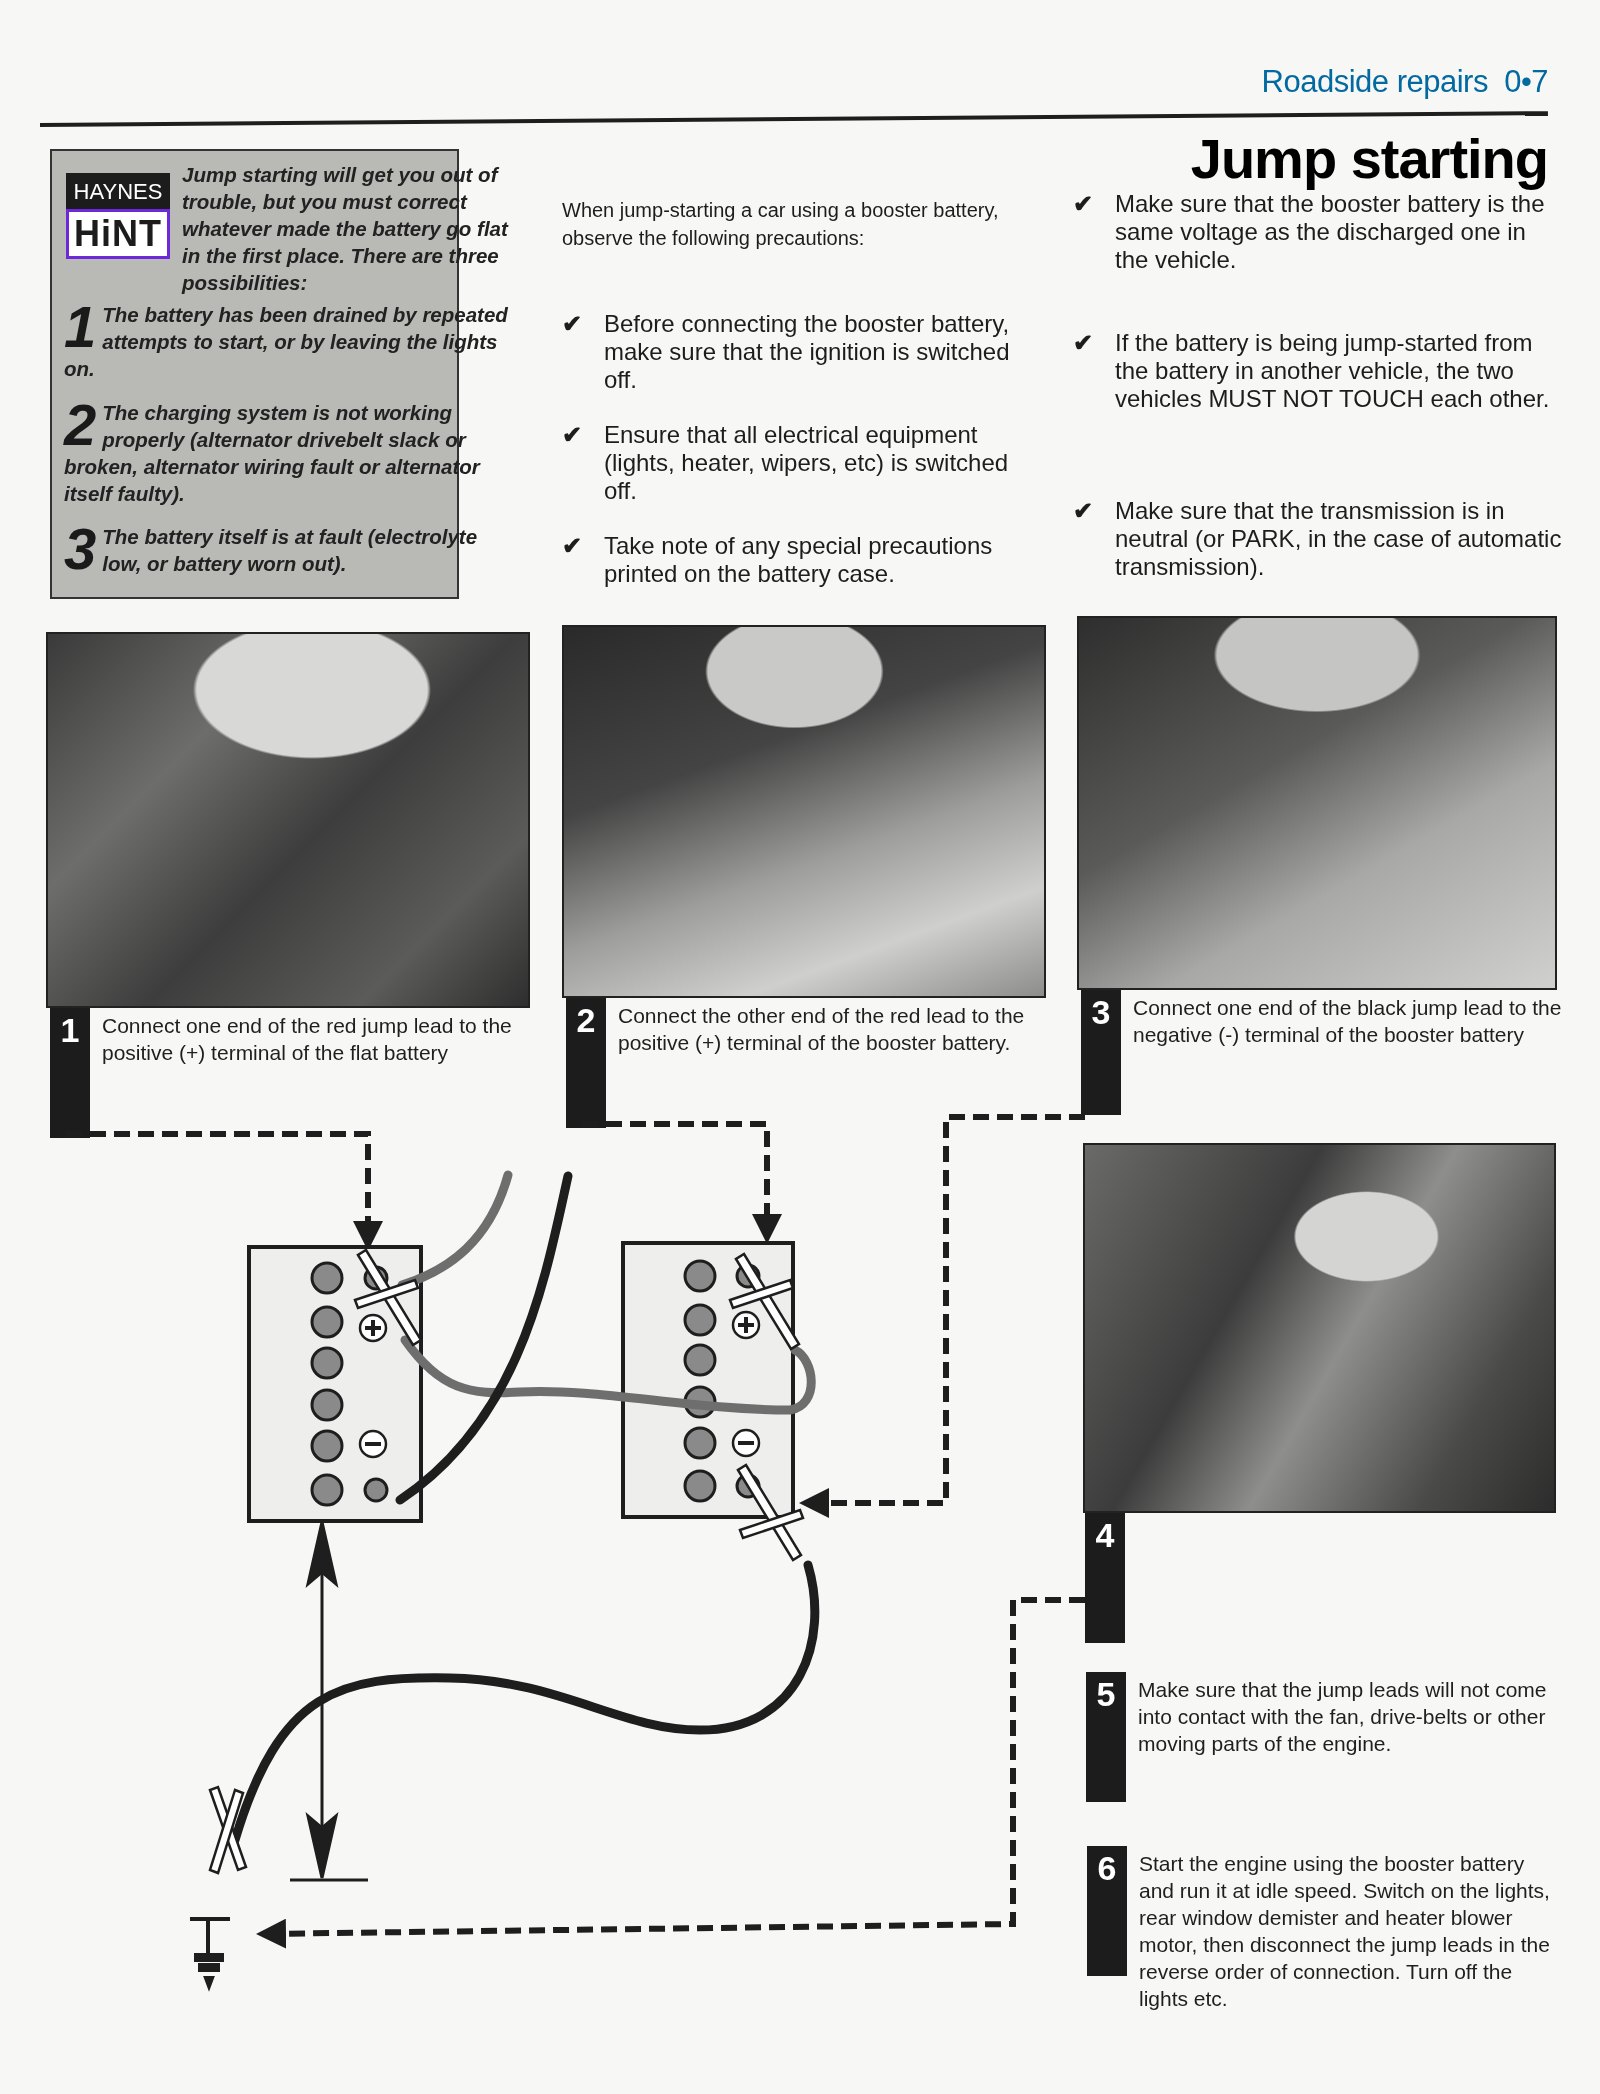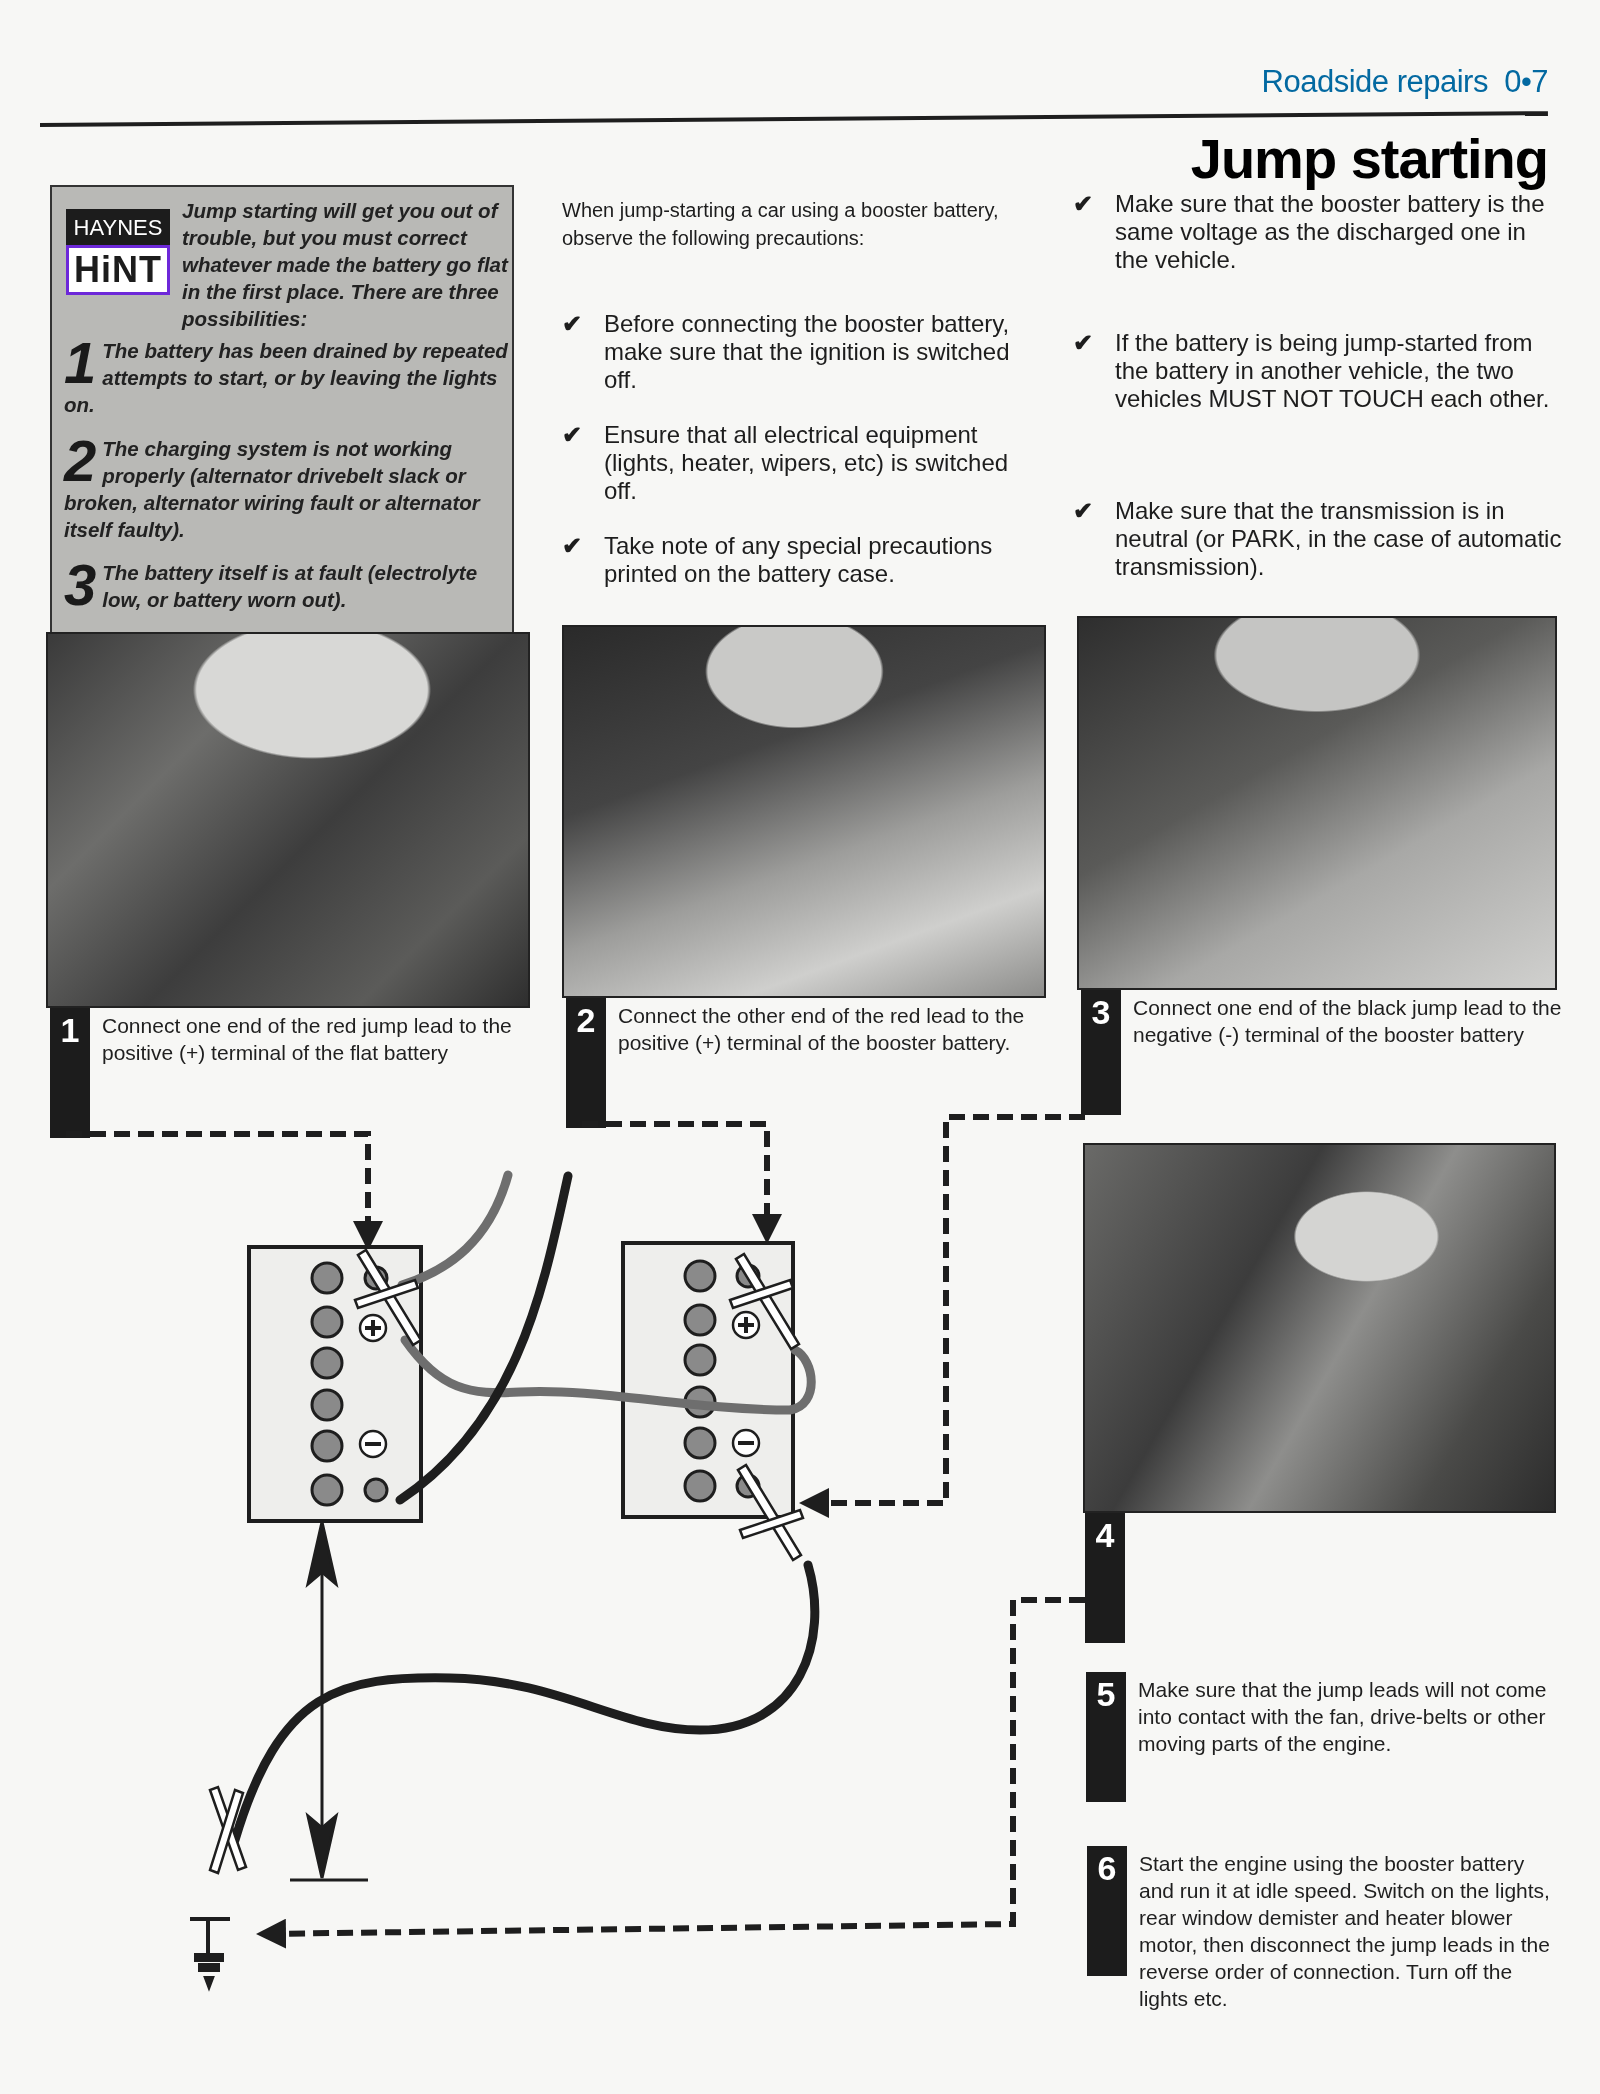--- a/index.html
+++ b/index.html
@@ -7,22 +7,22 @@
     width: 1600px; height: 2094px; position: relative; overflow: hidden;
     background: #f7f7f5;
     font-family: "Liberation Sans", sans-serif; color: #1d1d1d;
   }
   .abs { position: absolute; }
   .running-head { right: 52px; top: 36px; font-size: 31px; letter-spacing: -0.5px; color: #0369a1; margin-top: 28px; }
   .rule { left: 40px; top: 123px; width: 1508px; height: 4px; background: #1e1e1e; transform: rotate(-0.45deg); transform-origin: left center; }
   .title { right: 52px; top: 126px; font-size: 56px; font-weight: bold; letter-spacing: -1px; color: #000000; }
 
   
-  .hint { left: 50px; top: 149px; width: 464px; height: 450px; background: #b9b9b6;
-    border: 2px solid #333; box-sizing: border-box; padding: 10px 12px; margin-top: 36px; }
+  .hint { left: 50px; top: 149px; width: 409px; height: 450px; background: #b9b9b6;
+    border: 2px solid #333; box-sizing: border-box; padding: 10px 12px; }
   .hint-logo { position: absolute; left: 14px; top: 22px; width: 104px; }
   .hint-logo .top { background: #1c1c1c; color: #fff; font-size: 22px; text-align: center; padding: 6px 0 4px; }
   .hint-logo .bot { background: #fff; border: 3px solid #6d28d9; color: #1c1c1c; font-size: 36px; font-weight: bold; text-align: center; letter-spacing: 1px; line-height: 44px; }
   .hint-intro { position: absolute; left: 130px; top: 10px; width: 335px; font-size: 20.5px; font-weight: bold; font-style: italic; line-height: 27px; color: #222; }
   .hint-item { position: absolute; left: 12px; width: 455px; font-size: 20.5px; font-weight: bold; font-style: italic; line-height: 27px; color: #222; }
   .hint-num { float: left; font-size: 58px; font-style: italic; font-weight: 900; line-height: 48px; margin-right: 6px; margin-top: 2px; color: #1a1a1a; }
 
   
   .intro { left: 562px; top: 196px; width: 470px; font-size: 20px; line-height: 28px; }
   .check { position: absolute; font-size: 24px; line-height: 28px; }

